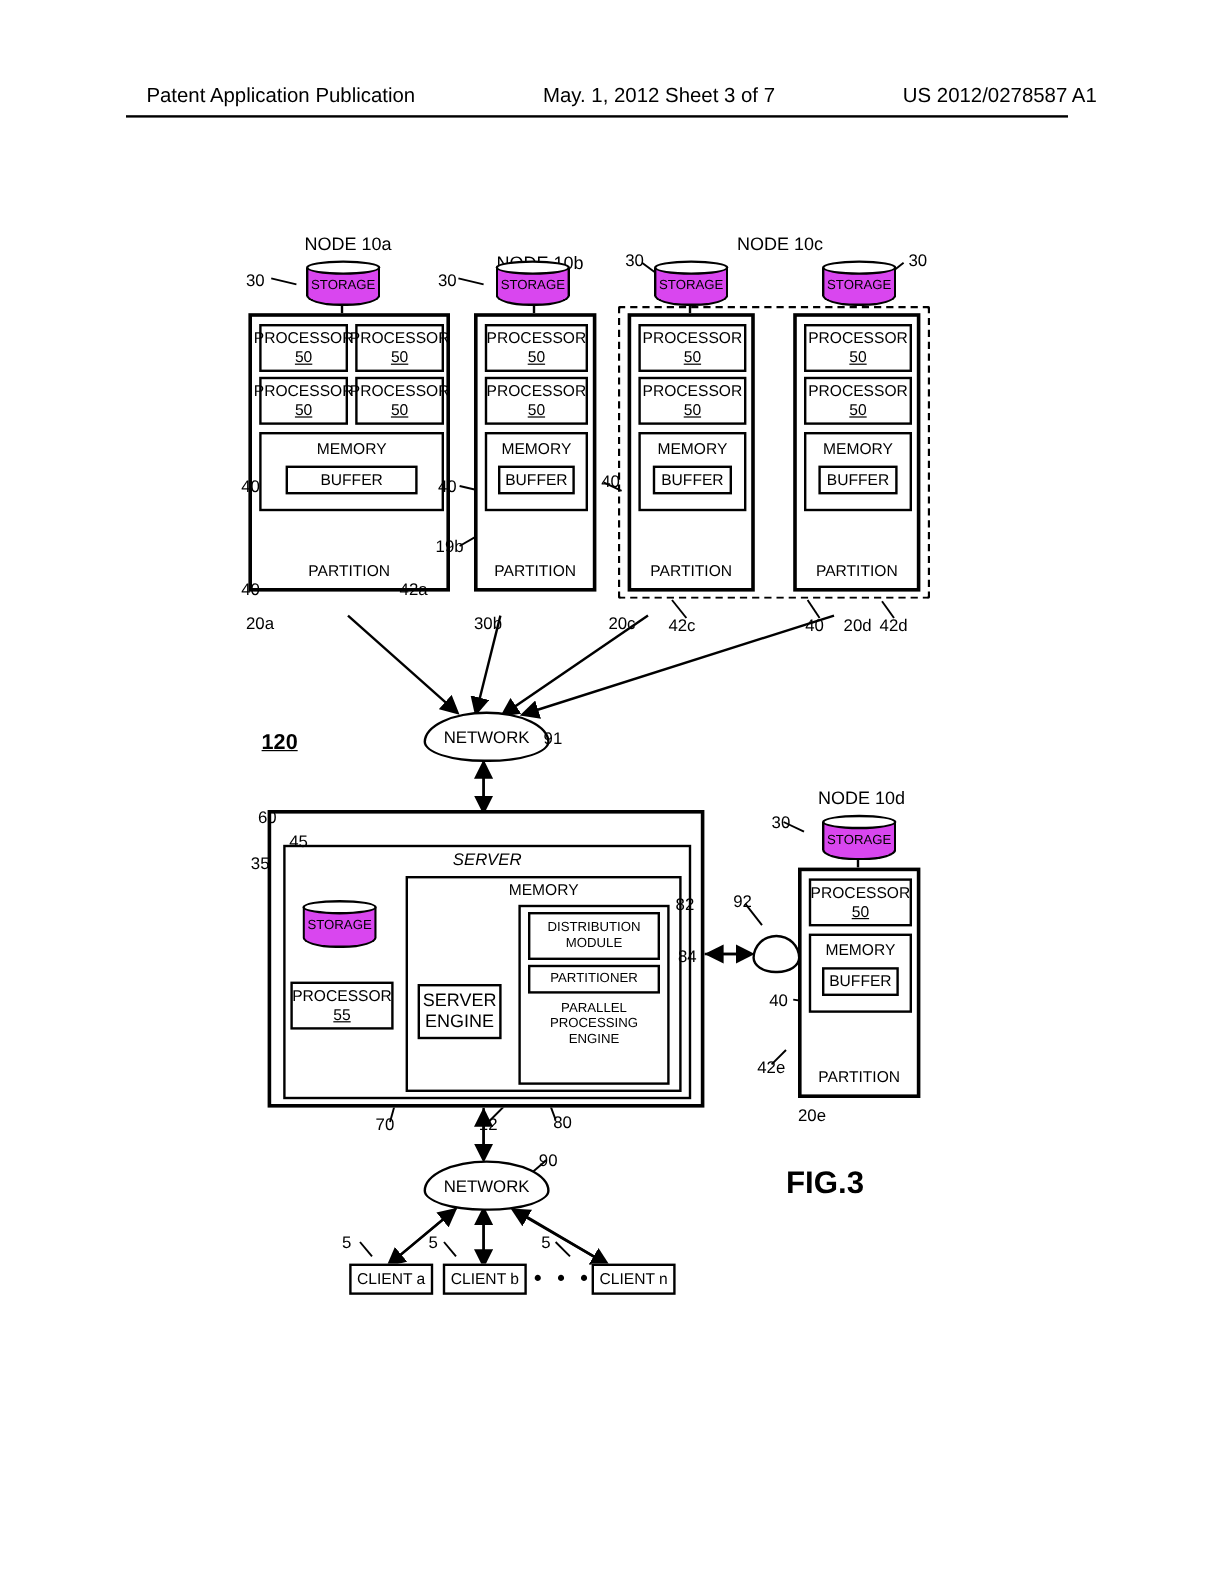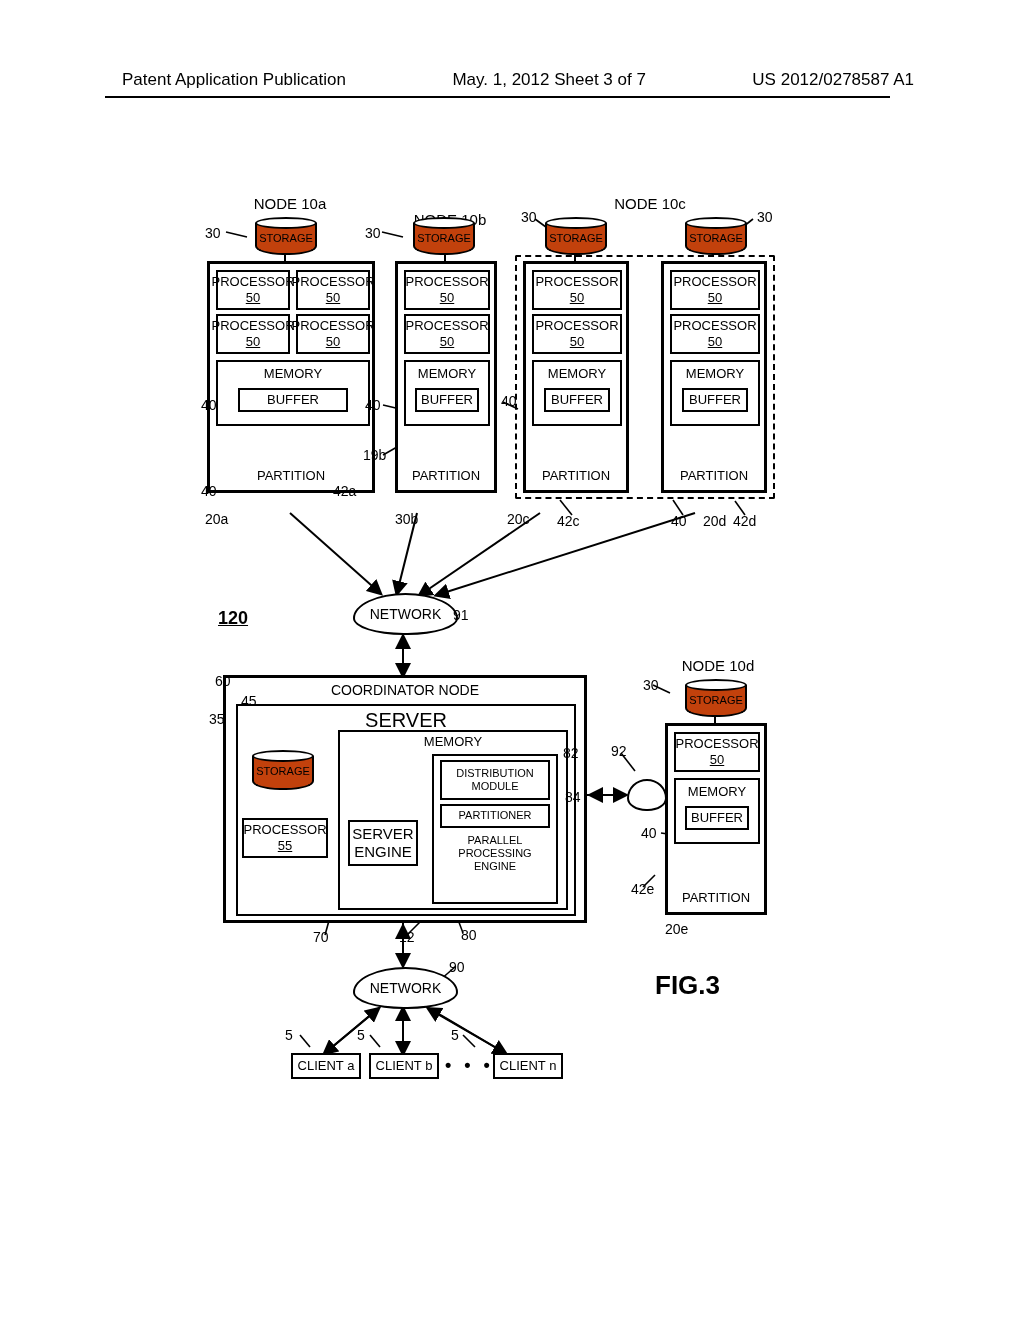--- a/index.html
+++ b/index.html
@@ -76,21 +76,21 @@
     position: absolute;
     width: 78px;
     height: 38px;
   }
   .storage-cyl .cyl-body {
     position: absolute;
     left: 8px; right: 8px; top: 6px; bottom: 0;
     border: 2.5px solid #000;
     border-top: none;
     border-radius: 0 0 28px 28px / 0 0 9px 9px;
-    background: #c2410c;
+    background: #d946ef;
     display: flex;
     align-items: center;
     justify-content: center;
     font-size: 11px;
     font-weight: 500;
   }
   .storage-cyl .cyl-top {
     position: absolute;
     left: 8px; right: 8px; top: 0; height: 12px;
     border: 2.5px solid #000;
@@ -311,23 +311,22 @@
       <div class="abs" style="left:0; bottom:6px; width:100%; text-align:center; font-size:13px;">PARTITION</div>
     </div>
 
     <div class="abs" style="left:310px; top:60px; width:260px; height:244px; border:2px dashed #000; border-radius:2px;"></div>
 
     <div class="cloud" style="left:148px; top:398px; width:105px; height:42px;">
       <span>NETWORK</span>
     </div>
 
     <div class="abs box thick" style="left:18px; top:480px; width:364px; height:248px; align-items:stretch;">
-      <div class="abs" style="left:0; top:4px; width:100%; text-align:center; font-size:14px;">COORDINATOR NODE</div>
       <div class="abs box" style="left:10px; top:26px; width:340px; height:212px; align-items:stretch;">
-        <div class="abs" style="left:0; top:2px; width:100%; text-align:center; font-size:20px;">SERVER</div>
+        <div class="abs" style="left:0; top:2px; width:100%; text-align:center; font-size:14px;font-style:italic;">SERVER</div>
 
         <div class="storage-cyl" style="left:6px; top:44px; width:78px; height:40px;">
           <div class="cyl-body">
               <span>STORAGE</span>
             </div>
           <div class="cyl-top"></div>
         </div>
         <div class="abs box" style="left:4px; top:112px; width:86px; height:40px;">
           <span>PROCESSOR</span>
           <span class="underline">55</span>

